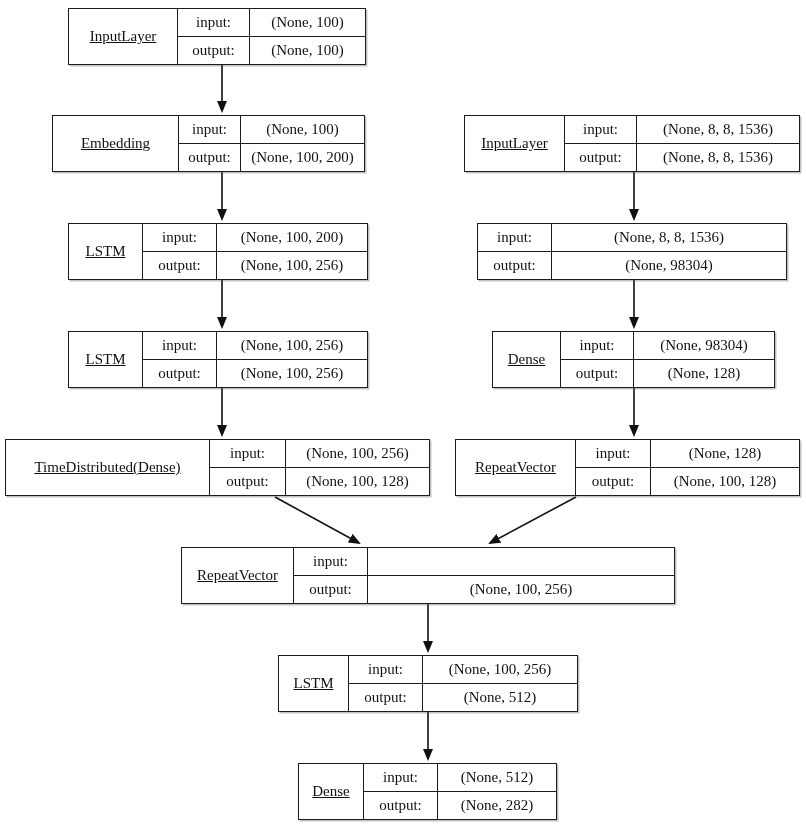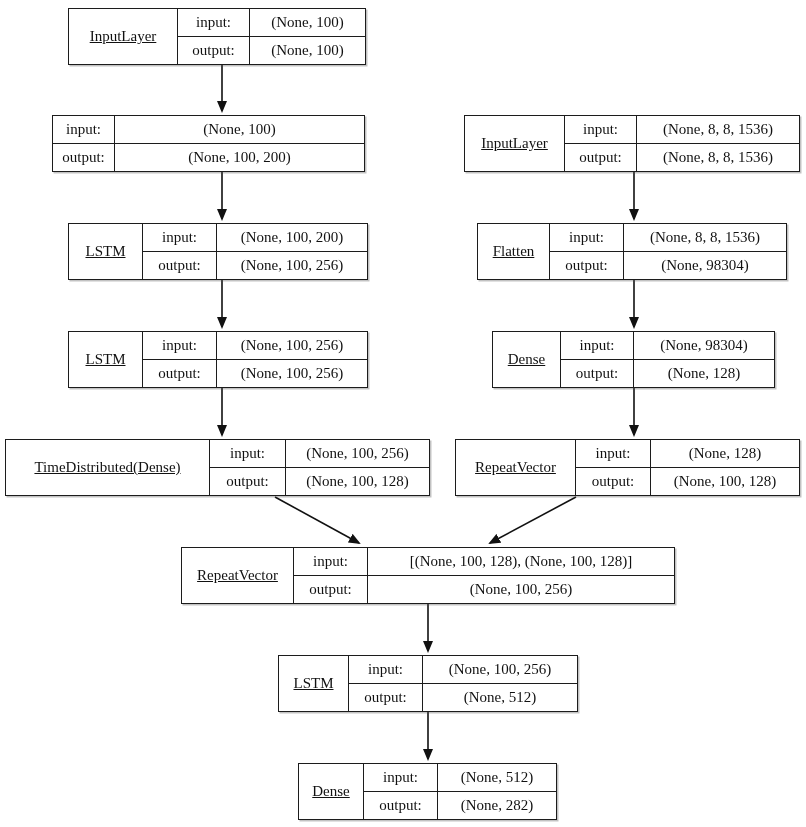--- a/index.html
+++ b/index.html
@@ -114,20 +114,21 @@
         <div class="val">(None, 100)</div>
       </div>
       <div class="row output-row">
         <div class="key" style="width:72px;">output:</div>
         <div class="val">(None, 100)</div>
       </div>
     </div>
   </div>
 
   <div class="node" style="left:52px; top:115px; width:313px;">
+    <div class="label" style="width:126px;">Embedding</div>
     <div class="rows">
       <div class="row input-row">
         <div class="key" style="width:62px;">input:</div>
         <div class="val">(None, 100)</div>
       </div>
       <div class="row output-row">
         <div class="key" style="width:62px;">output:</div>
         <div class="val">(None, 100, 200)</div>
       </div>
     </div>
@@ -183,21 +184,20 @@
         <div class="val">(None, 8, 8, 1536)</div>
       </div>
       <div class="row output-row">
         <div class="key" style="width:72px;">output:</div>
         <div class="val">(None, 8, 8, 1536)</div>
       </div>
     </div>
   </div>
 
   <div class="node" style="left:477px; top:223px; width:310px;">
-    <div class="label" style="width:72px;">Flatten</div>
     <div class="rows">
       <div class="row input-row">
         <div class="key" style="width:74px;">input:</div>
         <div class="val">(None, 8, 8, 1536)</div>
       </div>
       <div class="row output-row">
         <div class="key" style="width:74px;">output:</div>
         <div class="val">(None, 98304)</div>
       </div>
     </div>
@@ -229,21 +229,20 @@
         <div class="val">(None, 100, 128)</div>
       </div>
     </div>
   </div>
 
   <div class="node" style="left:181px; top:547px; width:494px;">
     <div class="label" style="width:112px;">RepeatVector</div>
     <div class="rows">
       <div class="row input-row">
         <div class="key" style="width:74px;">input:</div>
-        <div class="val">[(None, 100, 128), (None, 100, 128)]</div>
       </div>
       <div class="row output-row">
         <div class="key" style="width:74px;">output:</div>
         <div class="val">(None, 100, 256)</div>
       </div>
     </div>
   </div>
 
   <div class="node" style="left:278px; top:655px; width:300px;">
     <div class="label" style="width:70px;">LSTM</div>

